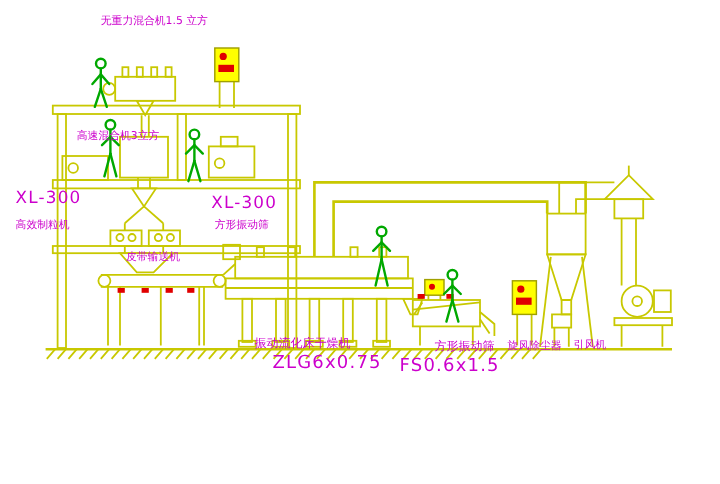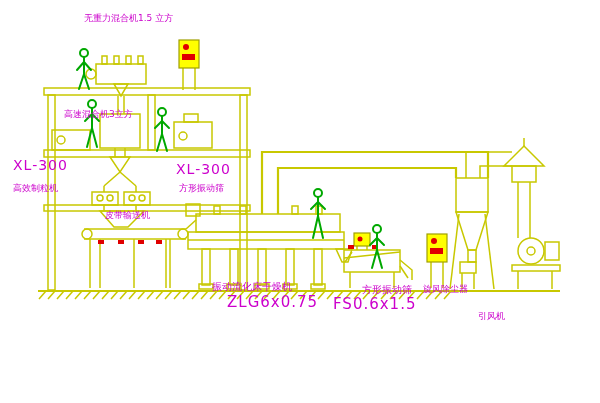--- a/index.html
+++ b/index.html
@@ -248,15 +248,15 @@
   <div class="lbl s14" style="left:13px;top:158px;">XL-300</div>
   <div class="lbl s9" style="left:13px;top:184px;">高效制粒机</div>
   <div class="lbl s14" style="left:176px;top:162px;">XL-300</div>
   <div class="lbl s9" style="left:179px;top:184px;">方形振动筛</div>
   <div class="lbl s9" style="left:105px;top:211px;">皮带输送机</div>
   <div class="lbl s10" style="left:212px;top:281px;">振动流化床干燥机</div>
   <div class="lbl s15" style="left:227px;top:294px;">ZLG6x0.75</div>
   <div class="lbl s10" style="left:338px;top:284px;margin-left:24px;">方形振动筛</div>
   <div class="lbl s15" style="left:333px;top:296px;">FS0.6x1.5</div>
   <div class="lbl s9" style="left:423px;top:285px;">旋风除尘器</div>
-  <div class="lbl s9" style="left:478px;top:312px;">引风机</div>
+  <div class="lbl s9" style="left:478px;top:284px;">引风机</div>
 
 </div>
 
 </body></html>

